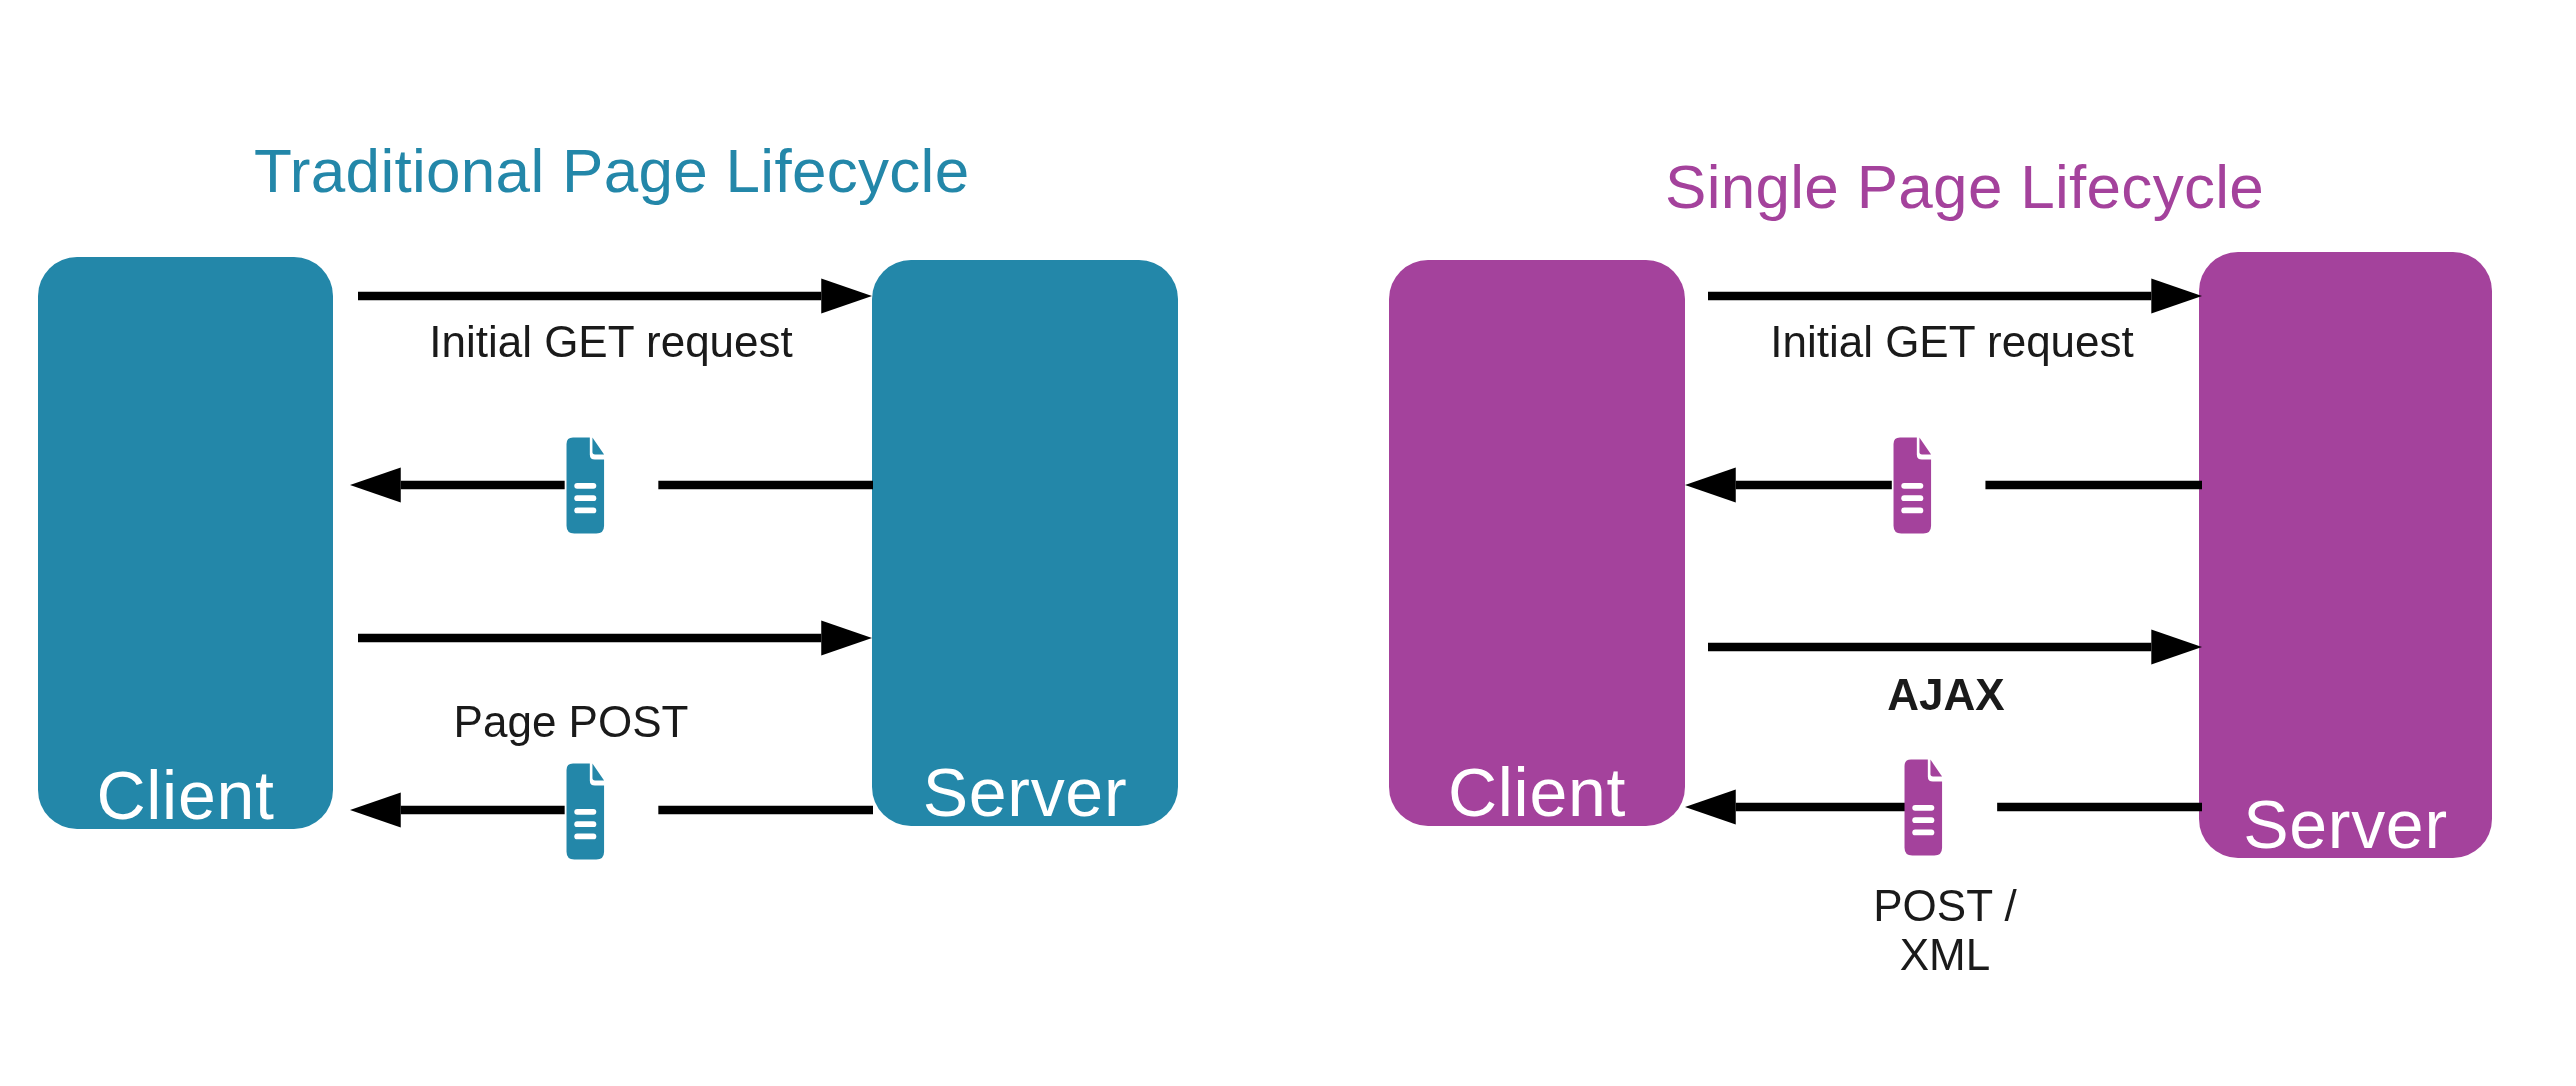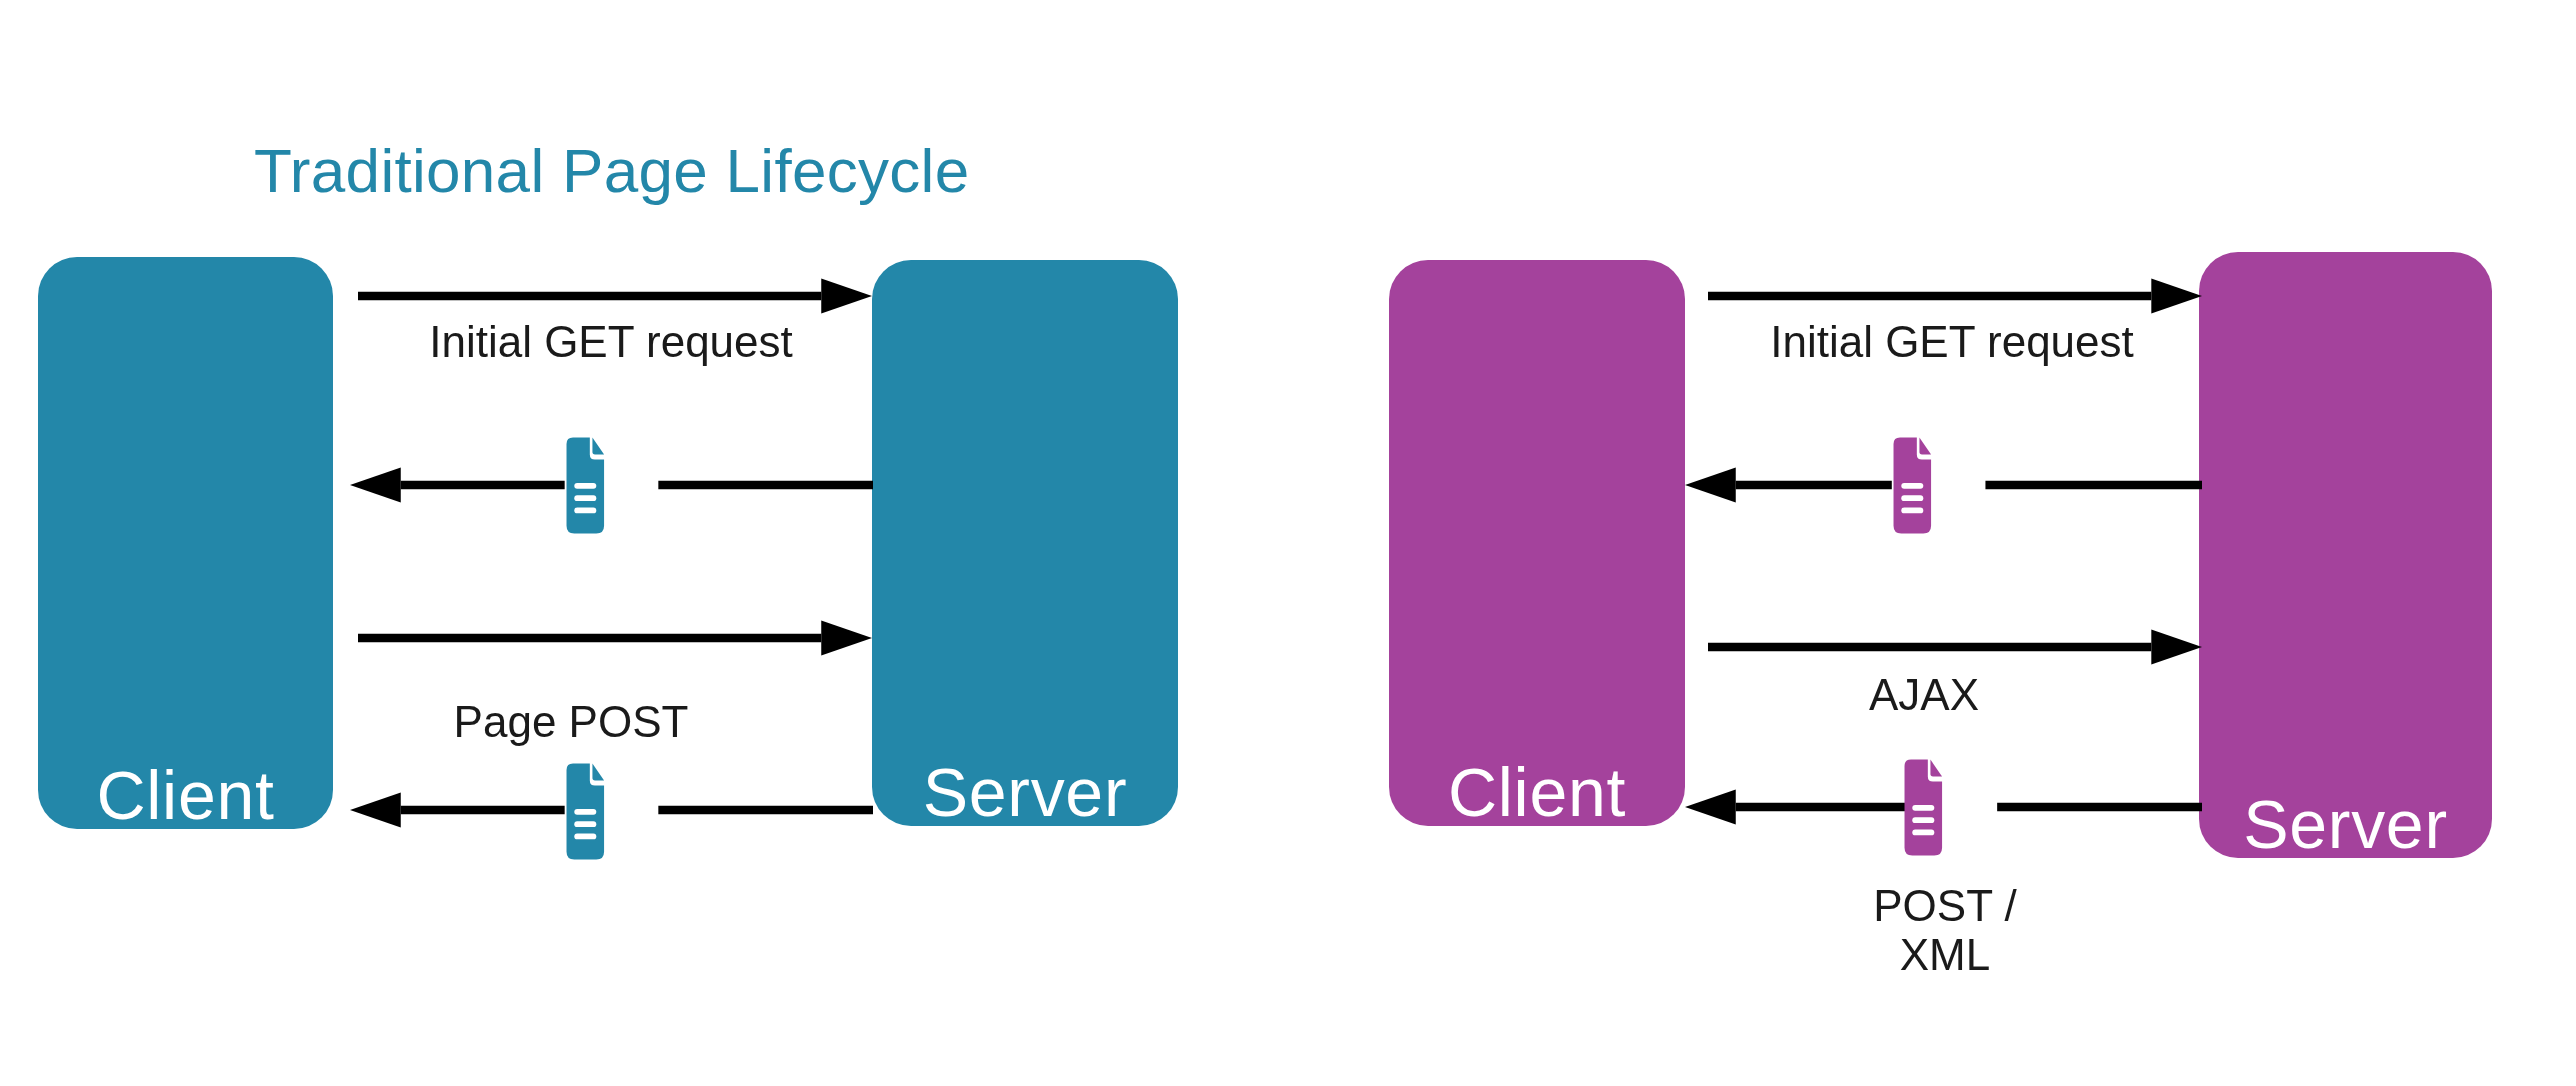--- a/index.html
+++ b/index.html
@@ -139,20 +139,21 @@
         <rect x="20" y="74" width="34" height="9" rx="4.5" fill="#ffffff"></rect>
         <rect x="20" y="93" width="34" height="9" rx="4.5" fill="#ffffff"></rect>
         <rect x="20" y="112" width="34" height="9" rx="4.5" fill="#ffffff"></rect>
       </svg>
     </div>
 
   </section>
 
   <section class="panel" id="panel-single">
 
+    <h1 class="panel-title" id="title-single">Single Page Lifecycle</h1>
 
     <div class="node-box magenta" id="box-client-single">
       <span class="node-label">Client</span>
     </div>
 
     <div class="node-box magenta" id="box-server-single">
       <span class="node-label">Server</span>
     </div>
 
     <div class="flow" style="left:420px;top:273px;">
@@ -179,21 +180,21 @@
         <rect x="20" y="112" width="34" height="9" rx="4.5" fill="#ffffff"></rect>
       </svg>
     </div>
 
     <div class="flow" style="left:420px;top:624px;">
       <svg width="494" height="46" viewBox="0 0 760 70" xmlns="http://www.w3.org/2000/svg">
         <line x1="0" y1="35" x2="682" y2="35" stroke="#000000" stroke-width="13"></line>
         <polygon points="682,8 760,35 682,62" fill="#000000"></polygon>
       </svg>
     </div>
-    <div class="flow-label" style="left:636px;top:670px;">AJAX</div>
+    <div class="flow-label" style="left:658px;top:670px;font-weight:bold;">AJAX</div>
 
     <div class="flow" style="left:397px;top:784px;">
       <svg width="517" height="46" viewBox="0 0 795 70" xmlns="http://www.w3.org/2000/svg">
         <polygon points="0,35 78,8 78,62" fill="#000000"></polygon>
         <line x1="78" y1="35" x2="340" y2="35" stroke="#000000" stroke-width="13"></line>
         <line x1="480" y1="35" x2="795" y2="35" stroke="#000000" stroke-width="13"></line>
       </svg>
     </div>
     <div class="flow" style="left:611px;top:757px;">
       <svg width="46" height="101" viewBox="0 0 70 156" xmlns="http://www.w3.org/2000/svg">

